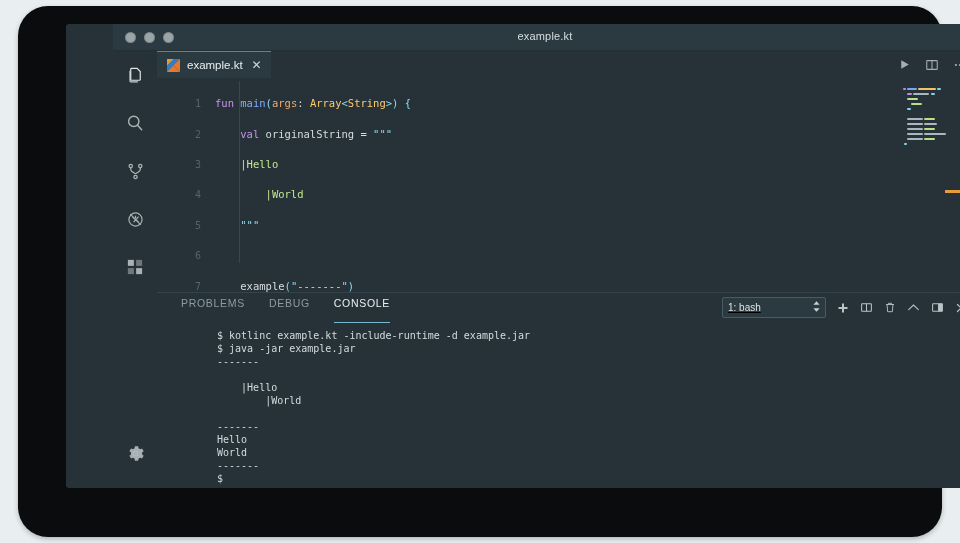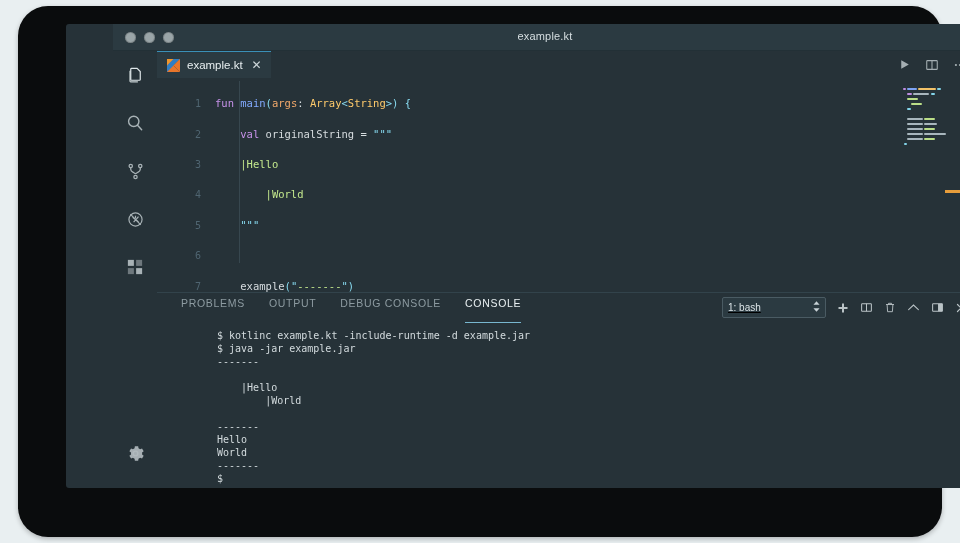--- a/index.html
+++ b/index.html
@@ -418,22 +418,21 @@
               <div class="mm-row" style="left:6px;  top:56px; width:16px; background:#b0bec5;"></div>
               <div class="mm-row" style="left:23px; top:56px; width:11px; background:#c3e88d;"></div>
               <div class="mm-row" style="left:3px;  top:61px; width:3px;  background:#89ddf3;"></div>
               <div class="mm-marker" style="top:108px;"></div>
             </div>
           </div>
 
           <div class="panel">
             <div class="panel-tabs">
               <div class="ptab">PROBLEMS</div>
-              <div class="ptab">OUTPUT</div>
-              <div class="ptab">DEBUG CONSOLE</div>
+              <div class="ptab">DEBUG</div>
               <div class="ptab active">CONSOLE</div>
 
               <div class="panel-actions">
                 <div class="term-select">
                   <span>1: bash</span>
                   <span>
                     <svg width="7" height="11" viewBox="0 0 8 12" fill="#c9d3d7">
                       <polygon points="4,0 7.5,4 0.5,4"></polygon>
                         <polygon points="4,12 7.5,8 0.5,8"></polygon>
                     </svg>

